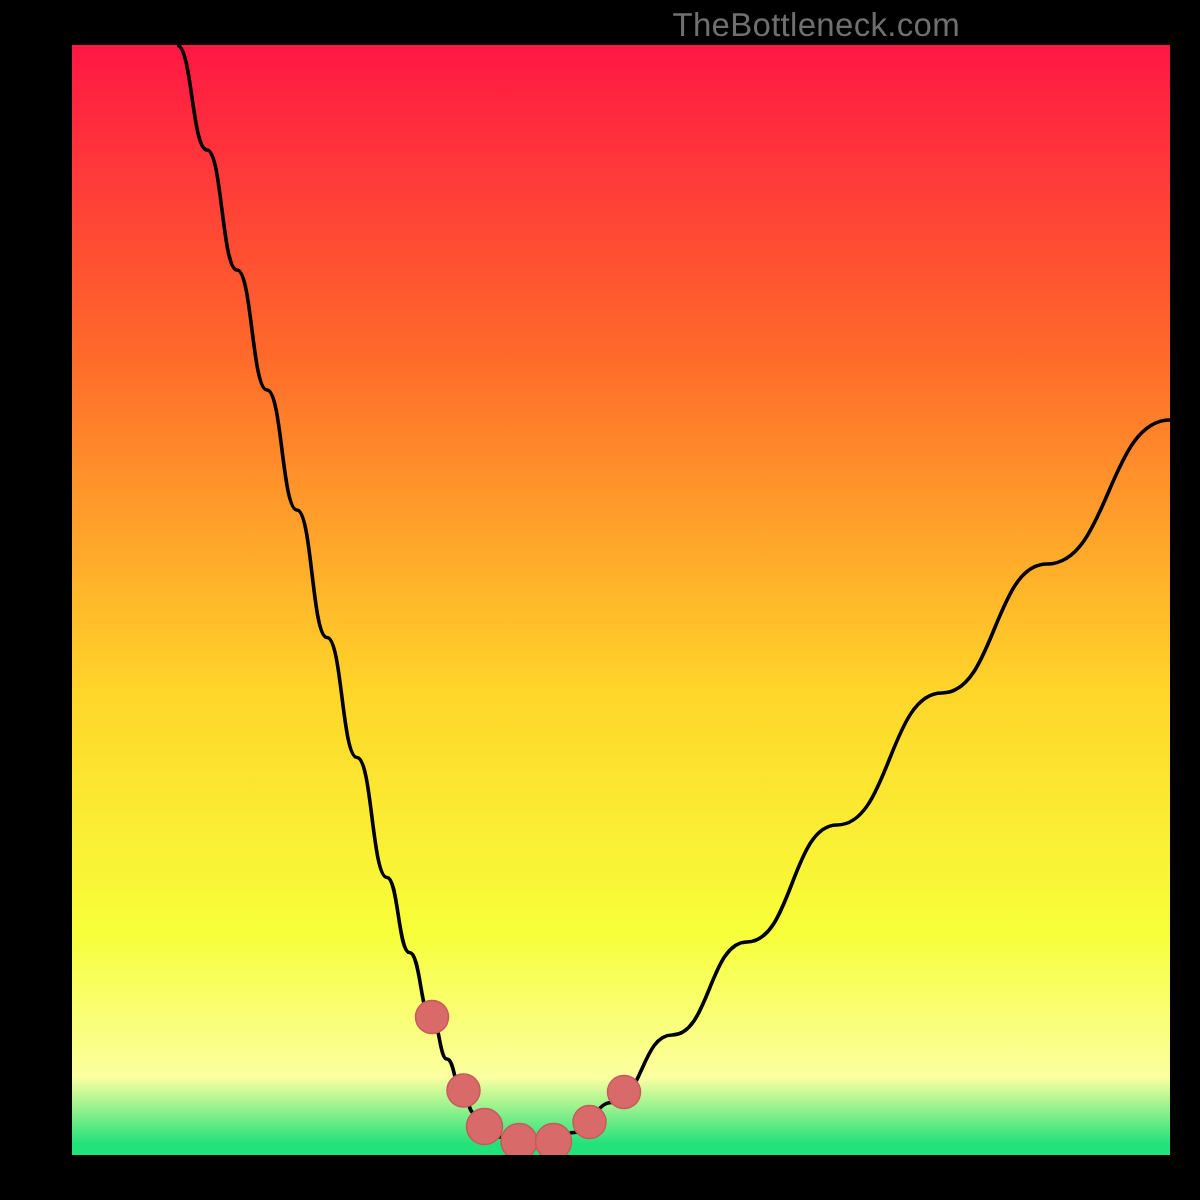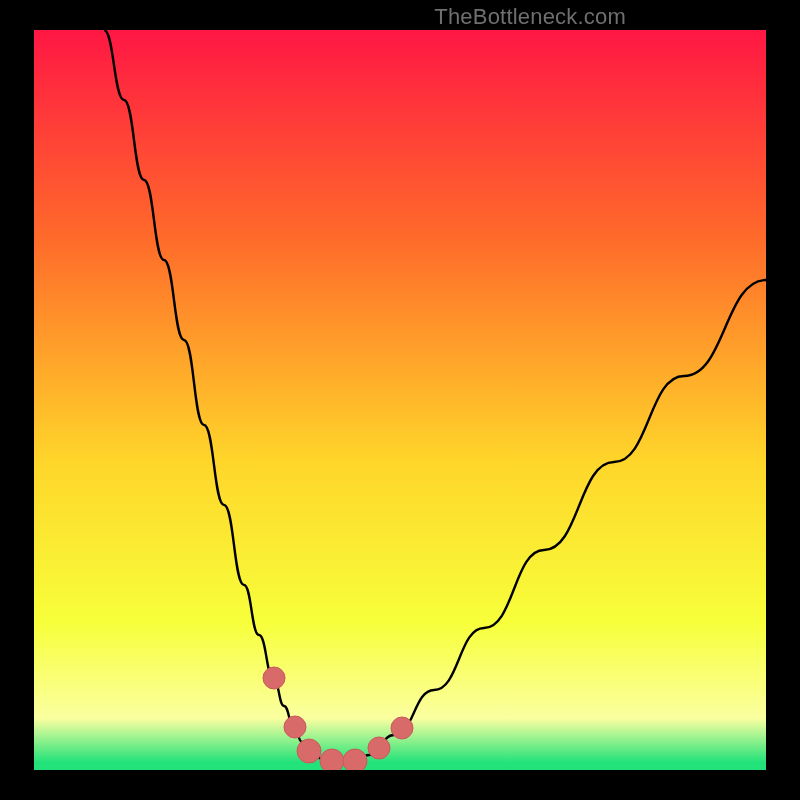--- a/index.html
+++ b/index.html
@@ -6,21 +6,21 @@
     margin: 0;
     padding: 0;
     width: 800px;
     height: 800px;
     background: #000;
     font-family: Arial, Helvetica, sans-serif;
     overflow: hidden;
   }
   .frame {
     position: absolute;
-    left: 0;
+    left: 14px;
     top: 0;
     width: 638px;
     height: 800px;
     background: #000;
   }
   .watermark {
     position: absolute;
     top: 4px;
     right: 12px;
     color: #6f6f6f;

